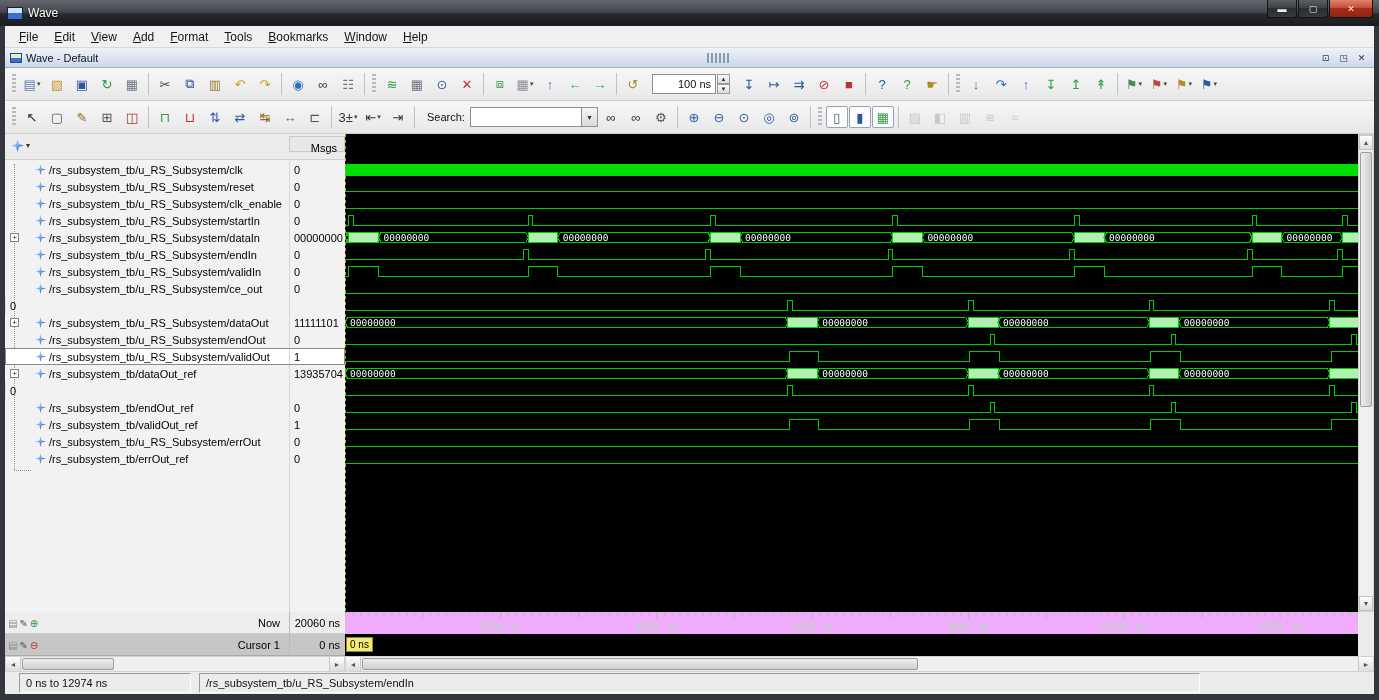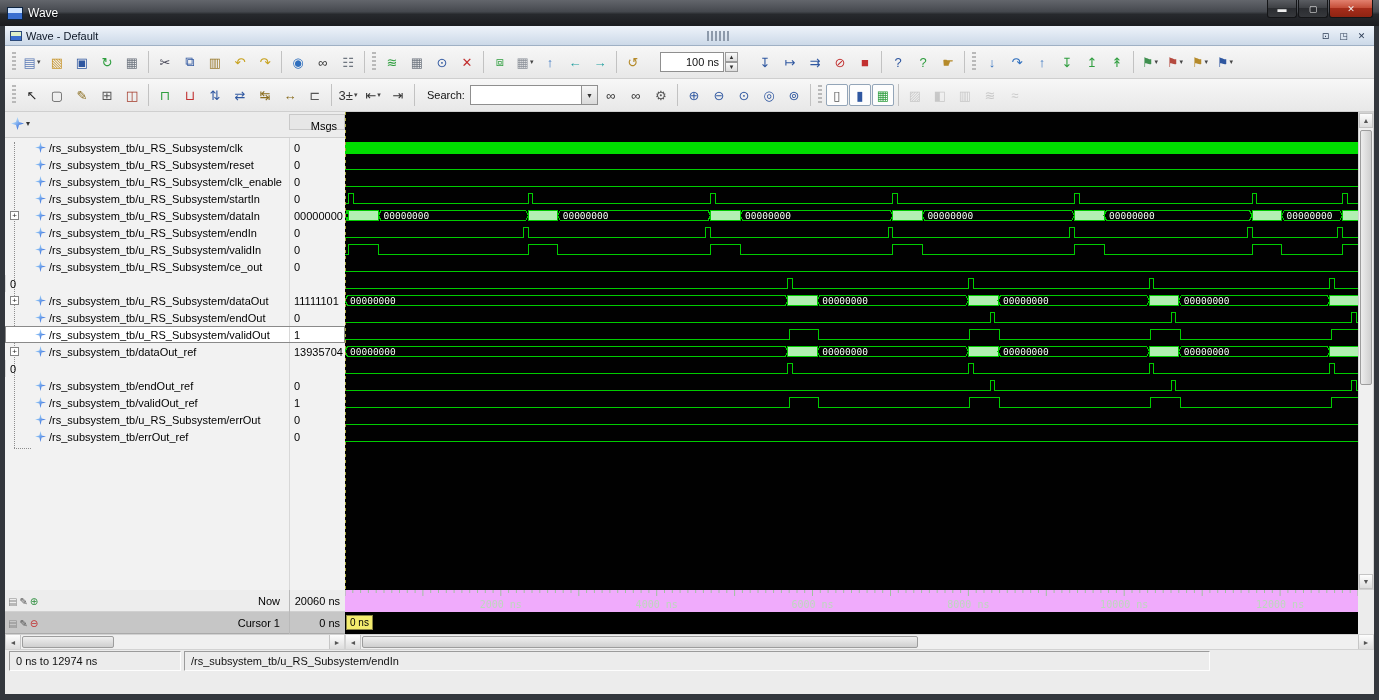--- a/index.html
+++ b/index.html
@@ -30,21 +30,21 @@
   .pane-btn{width:15px;height:14px;font-size:9px;display:flex;align-items:center;justify-content:center;color:#2c3c55}
 
   
   .toolbar{height:33px;background:linear-gradient(#f7f7f7,#e8e8e8);border-bottom:1px solid #cfcfcf;display:flex;align-items:center;padding:0 4px;gap:1px;white-space:nowrap}
   .tb-btn{width:24px;height:24px;display:flex;align-items:center;justify-content:center;border:1px solid transparent;border-radius:2px;font-size:13px;flex:0 0 auto}
   .tb-btn .arr{font-size:7px;color:#444;margin-left:1px}
   .tb-btn.disabled{opacity:.45}
   .tb-btn.framed{border:1px solid #93a5b8;background:#fdfdfd;width:22px;height:22px}
   .tb-sep{width:1px;height:22px;background:#c2c2c2;margin:0 3px;flex:0 0 auto}
   .tb-grip{width:4px;height:20px;background:repeating-linear-gradient(180deg,#b9b9b9 0 2px,transparent 2px 4px);margin:0 3px;flex:0 0 auto}
-  .tb-spin{display:flex;align-items:center;margin:0 14px;flex:0 0 auto}
+  .tb-spin{display:flex;align-items:center;margin:0 6px;flex:0 0 auto}
   .spin-input{width:64px;height:20px;border:1px solid #8f8f8f;font-size:11px;text-align:right;padding-right:4px;background:#fff;font-family:inherit;color:#111}
   .spin-arrows{display:flex;flex-direction:column;margin-left:1px}
   .spin-arrows span{font-size:6px;line-height:8px;width:13px;text-align:center;border:1px solid #9a9a9a;background:linear-gradient(#fbfbfb,#dcdcdc);color:#333}
   .tb-label{font-size:11px;margin:0 4px 0 8px;color:#111;flex:0 0 auto}
   .tb-combo{display:flex;align-items:center;flex:0 0 auto}
   .combo-input{width:112px;height:20px;border:1px solid #8f8f8f;background:#fff;font-size:11px;padding:0 4px;font-family:inherit}
   .combo-drop{width:16px;height:20px;border:1px solid #8f8f8f;border-left:none;background:linear-gradient(#f6f6f6,#dadada);font-size:7px;display:flex;align-items:center;justify-content:center;color:#333}
 
   
   .main{position:relative;height:560px;background:#ececec;font-size:11px;color:#000}
@@ -91,21 +91,21 @@
   .tl-corner{position:absolute;left:1353px;top:0;width:16px;height:44px;background:#ececec}
 
   .hscroll-row{position:absolute;left:0;top:522px;width:1369px;height:16px}
   .hs{position:absolute;top:0;height:16px;background:#f0f0f0;border:1px solid #d2d2d2;display:flex;align-items:center}
   .hs-left{left:0;width:340px}
   .hs-right{left:340px;width:1029px}
   .hs-btn{width:15px;height:14px;font-size:7px;color:#555;display:flex;align-items:center;justify-content:center;background:linear-gradient(#fdfdfd,#ddd);border-right:1px solid #c6c6c6;flex:0 0 auto}
   .hs-btn.rightend{margin-left:auto;border-left:1px solid #c6c6c6;border-right:none}
   .hs-thumb{height:12px;background:linear-gradient(#efefef,#cfcfcf);border:1px solid #9d9d9d;border-radius:2px;margin:0 1px;flex:0 0 auto}
 
-  .statusbar{position:absolute;left:0;top:538px;width:1209px;height:22px;background:#ececec;display:flex;gap:3px;padding:1px 4px;font-size:11px}
+  .statusbar{position:absolute;left:0;top:538px;width:1209px;height:22px;background:#ececec;display:flex;gap:8px;padding:1px 14px;font-size:11px}
   .sb-cell{border:1px solid;border-color:#9b9b9b #fdfdfd #fdfdfd #9b9b9b;display:flex;align-items:center;padding:0 6px;background:#ececec;color:#111;white-space:nowrap}
   .sb-range{width:172px}
   .sb-path{flex:1}
 </style>
 </head>
 <body>
 
 <div class="window">
 
   <div class="titlebar">
@@ -113,20 +113,31 @@
     <span class="title">Wave</span>
     <span class="win-controls" id="win-controls">
         <span class="win-btn">▬</span>
         <span class="win-btn">▢</span>
         <span class="win-btn close">✕</span>
       </span>
   </div>
 
   <div class="frame">
 
+    <div class="menubar" id="menubar">
+        <span class="menu-item"><u>F</u>ile</span>
+        <span class="menu-item"><u>E</u>dit</span>
+        <span class="menu-item"><u>V</u>iew</span>
+        <span class="menu-item"><u>A</u>dd</span>
+        <span class="menu-item"><u>F</u>ormat</span>
+        <span class="menu-item"><u>T</u>ools</span>
+        <span class="menu-item"><u>B</u>ookmarks</span>
+        <span class="menu-item"><u>W</u>indow</span>
+        <span class="menu-item"><u>H</u>elp</span>
+      </div>
 
     <div class="panehdr">
       <span class="pane-icon"></span>
       <span class="pane-title">Wave - Default</span>
       <span class="pane-grip"></span>
       <span class="pane-btns" id="pane-btns">
           <span class="pane-btn">⊡</span>
           <span class="pane-btn">◳</span>
           <span class="pane-btn">✕</span>
         </span>

